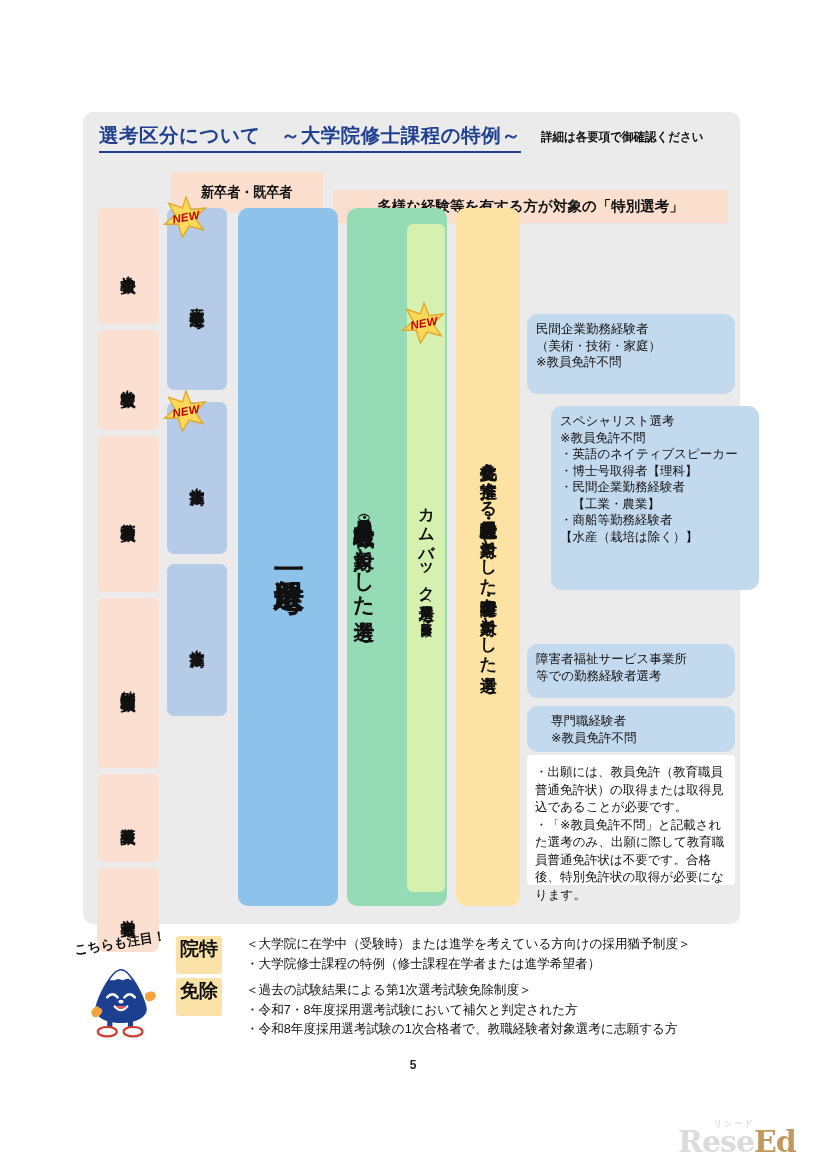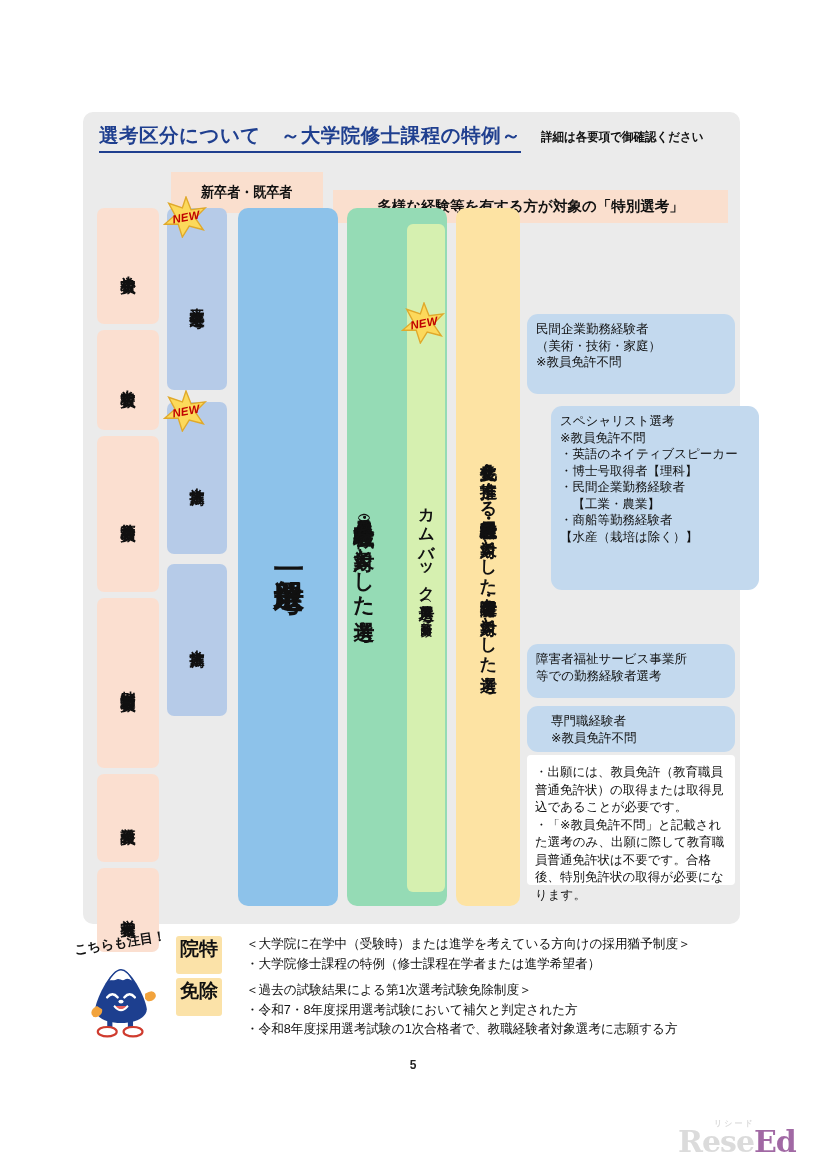--- a/index.html
+++ b/index.html
@@ -211,21 +211,21 @@
     font-size:8px;color:#c9c9c9;letter-spacing:2px;
     font-weight:bold;
   }
   .logo .word{
     position:absolute;left:8px;top:6px;
     font-size:30px;font-weight:bold;
     color:#c9c9c9;
     letter-spacing:-1px;
     font-family:"DejaVu Serif",serif;
   }
-  .logo .word .ed{color:#701a75;}
+  .logo .word .ed{color:#a16207;}
 </style>
 </head>
 <body>
 
 <div class="page">
 
   <div class="panel">
 
     <div class="title-wrap">
       <div class="title-main">選考区分について　～大学院修士課程の特例～</div>

